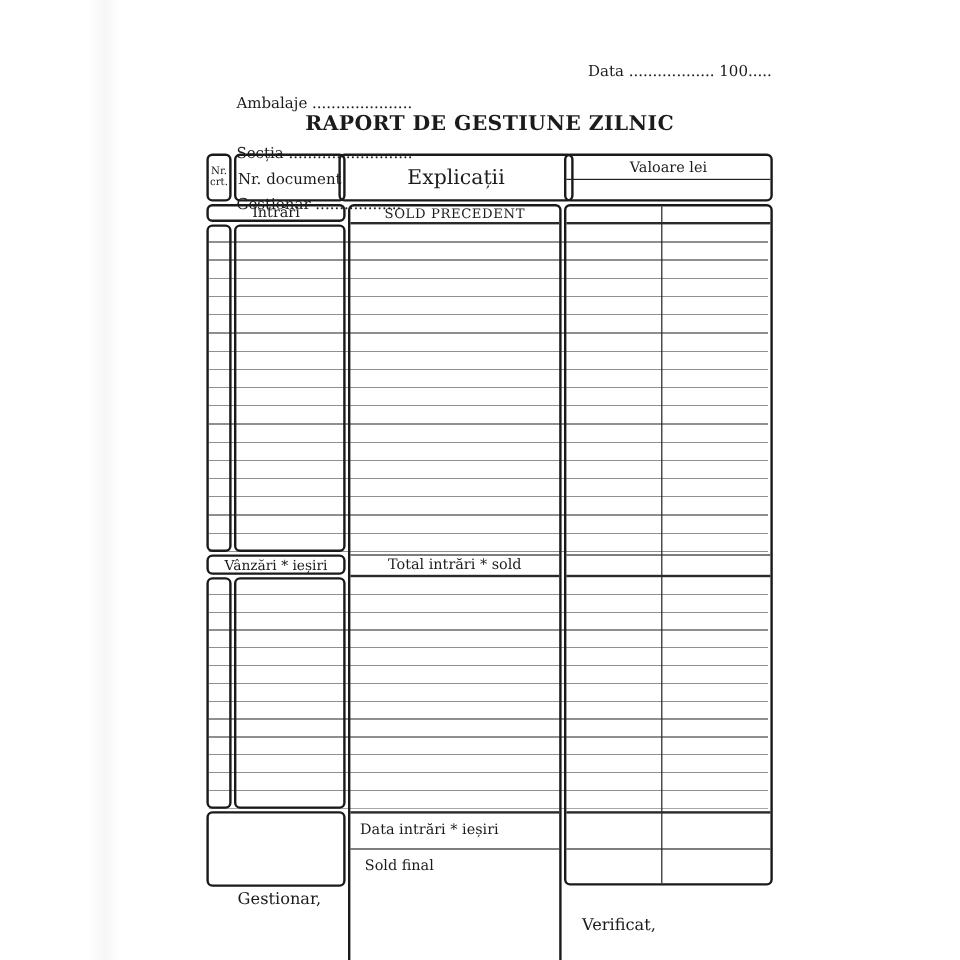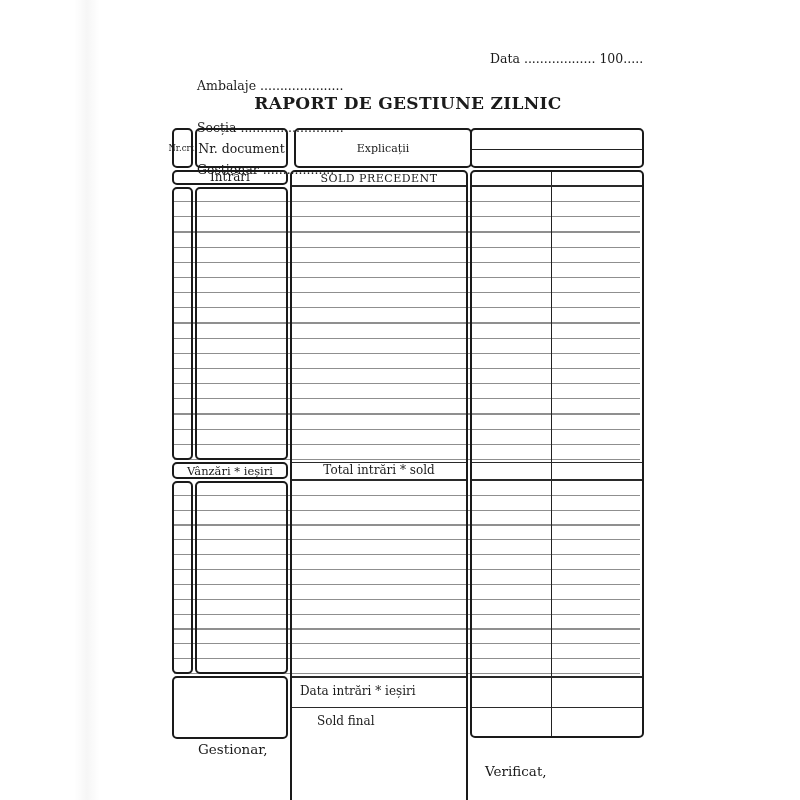--- a/index.html
+++ b/index.html
@@ -21,26 +21,26 @@
   .box { position:absolute; border:2.5px solid #1a1a1a; border-radius:5px; background:transparent; }
 
   
   .rowlines { position:absolute; left:174px; width:466px; }
   .rl-s1 { top:187px; height:273px;
     background:repeating-linear-gradient(to bottom, transparent 0, transparent 14.07px, #8f8f8f 14.07px, #8f8f8f 15.17px); }
   .rl-s2 { top:481px; height:193px;
     background:repeating-linear-gradient(to bottom, transparent 0, transparent 13.75px, #8f8f8f 13.75px, #8f8f8f 14.85px); }
 
   
-  .hdr-nrcrt { left:172px; top:128px; width:21px;  height:40px; display:flex; flex-direction:row;
+  .hdr-nrcrt { left:172px; top:128px; width:21px;  height:40px; display:flex; flex-direction:column;
                align-items:center; justify-content:center; font-size:8.5px; line-height:9px; }
   .hdr-nrdoc { left:195px; top:128px; width:93px;  height:40px; display:flex; align-items:center;
                justify-content:center; font-size:12.5px; }
-  .hdr-expl  { left:294px; top:128px; width:178px; height:40px; display:flex; align-items:center;
-               justify-content:center; font-size:11px; }
+  .hdr-expl  { left:282px; top:128px; width:196px; height:40px; display:flex; align-items:center;
+               justify-content:center; font-size:17px; }
   .hdr-val   { left:470px; top:128px; width:174px; height:40px; font-size:12px; }
   .hdr-val .val-top    { position:absolute; left:0; right:0; top:0; height:17.5px; display:flex;
                          align-items:center; justify-content:center; }
   .hdr-val .val-split  { position:absolute; left:0; right:0; top:19px; height:1.4px; background:#222; }
   .hdr-val .val-bottom { position:absolute; left:0; right:0; top:20.4px; bottom:0; display:flex; }
   .hdr-val .val-marfuri  { width:78.5px; display:flex; align-items:center; justify-content:center; }
   .hdr-val .val-vdiv     { width:1.4px; background:#222; }
   .hdr-val .val-ambalaje { flex:1; display:flex; align-items:center; justify-content:center; }
 
   
@@ -60,21 +60,21 @@
   .hl-foot-m { top:534.5px; height:1.5px; }
   .vdiv-val { position:absolute; left:78.5px; top:0; bottom:0; width:1.4px; background:#222; }
 
   .sold-precedent { position:absolute; left:0; right:0; top:-1px; height:14px; display:flex;
                     align-items:center; justify-content:center; font-size:11px; letter-spacing:0.5px; }
   .total-sold  { position:absolute; left:0; right:0; top:289.5px; height:17px; display:flex;
                  align-items:center; justify-content:center; font-size:12px; }
   .foot-row-1  { position:absolute; left:0; right:0; top:503.5px; height:31px; display:flex;
                  align-items:center; padding-left:8px; font-size:12px; }
   .foot-row-2  { position:absolute; left:0; right:0; top:534.5px; height:28px; display:flex;
-                 align-items:center; padding-left:25px; font-size:12px; }
+                 align-items:center; padding-left:12px; font-size:12px; }
 
   
   .s1-nrcrt { left:172px; top:187px; width:21px; height:273px; }
   .s1-nrdoc { left:195px; top:187px; width:93px; height:273px; }
   .s2-nrcrt { left:172px; top:481px; width:21px; height:193px; }
   .s2-nrdoc { left:195px; top:481px; width:93px; height:193px; }
   .box-signature { left:172px; top:676px; width:116px; height:63px; background:#ffffff; }
 
   
   .sig { position:absolute; top:741px; font-size:13.5px; }
@@ -99,20 +99,21 @@
   <div class="rowlines rl-s1"></div>
   <div class="rowlines rl-s2"></div>
 
   <div class="box hdr-nrcrt">
     <span>Nr.</span>
     <span>crt.</span>
   </div>
   <div class="box hdr-nrdoc">Nr. document</div>
   <div class="box hdr-expl">Explicații</div>
   <div class="box hdr-val">
+    <div class="val-top">Valoare lei</div>
     <div class="val-split"></div>
   </div>
 
   <div class="box band-intrari">Intrări</div>
 
   <div class="box col-expl">
     <div class="sold-precedent">SOLD PRECEDENT</div>
     <div class="hline hl-sold"></div>
     <div class="hline hl-band-t"></div>
     <div class="hline hl-band-b"></div>

